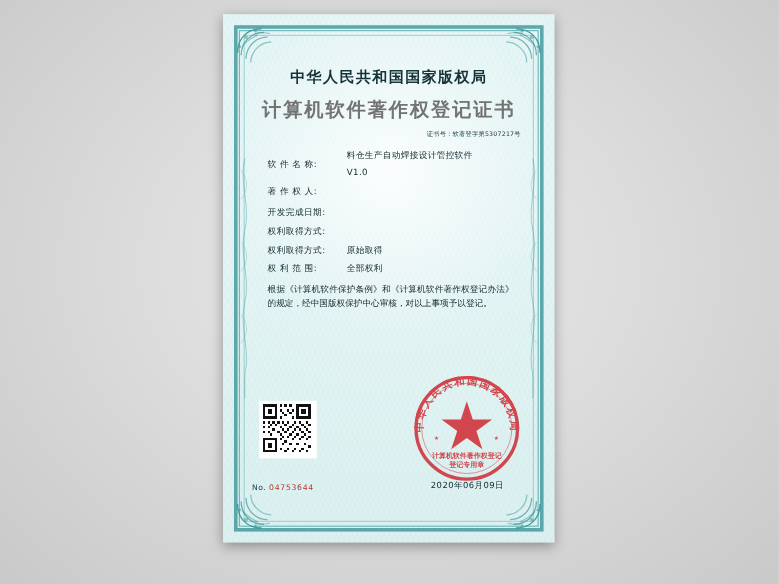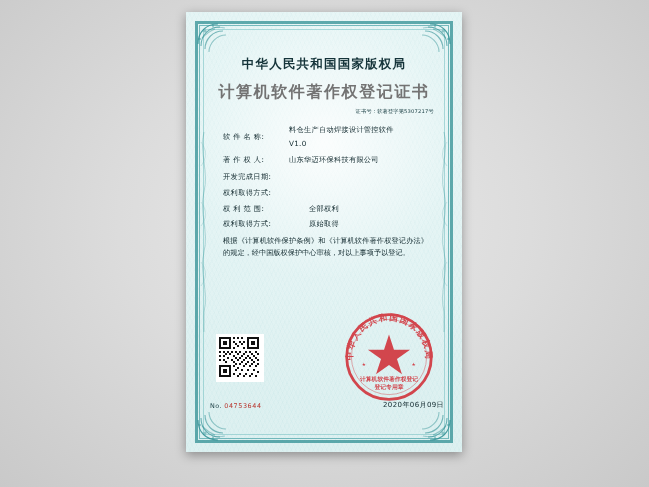--- a/index.html
+++ b/index.html
@@ -133,21 +133,21 @@
     white-space: nowrap;
   }
   .row .val {
     flex: 1 1 auto;
     letter-spacing: 0.3px;
   }
   .row .val .line2 {
     display: block;
     margin-top: 4px;
   }
-  .row.tight { margin-bottom: 6px; gap: 20px; }
+  .row.tight { margin-bottom: 6px; }
   .para {
     margin-top: 4px;
     padding-left: 13px;
     padding-right: 10px;
     font-size: 7.2px;
     color: #11292e;
     line-height: 1.6;
     text-align: justify;
   }
   
@@ -179,21 +179,21 @@
     color: #1d4146;
     letter-spacing: 0.4px;
     margin-top: 16px;
   }
   .footer-no .num {
     color: #b8332b;
     letter-spacing: 0.6px;
   }
   .footer-date {
     position: absolute;
-    right: 18px;
+    right: 42px;
     bottom: 42px;
     font-size: 7px;
     color: #11292e;
     letter-spacing: 0.4px;
   }
 </style>
 </head>
 <body>
 
 <div id="stage">
@@ -307,39 +307,38 @@
         <div class="row">
           <div class="lbl">软 件 名 称:</div>
           <div class="val">
             <span>料仓生产自动焊接设计管控软件</span>
             <span class="line2">V1.0</span>
           </div>
         </div>
 
         <div class="row">
           <div class="lbl">著 作 权 人:</div>
-          <div class="val">山东华迈环保科技有限公司</div>
         </div>
 
         <div class="row tight">
           <div class="lbl">开发完成日期:</div>
         </div>
 
         <div class="row tight">
           <div class="lbl">权利取得方式:</div>
+        </div>
+
+        <div class="row tight">
+          <div class="lbl">权利取得方式:</div>
+          <div class="val">原始取得</div>
         </div>
 
         <div class="row tight">
           <div class="lbl">权 利 范 围:</div>
           <div class="val">全部权利</div>
-        </div>
-
-        <div class="row tight">
-          <div class="lbl">权利取得方式:</div>
-          <div class="val">原始取得</div>
         </div>
 
 
       </div>
 
       <div class="para">根据《计算机软件保护条例》和《计算机软件著作权登记办法》的规定，经中国版权保护中心审核，对以上事项予以登记。</div>
 
     </div>
 
     <div class="qr">

